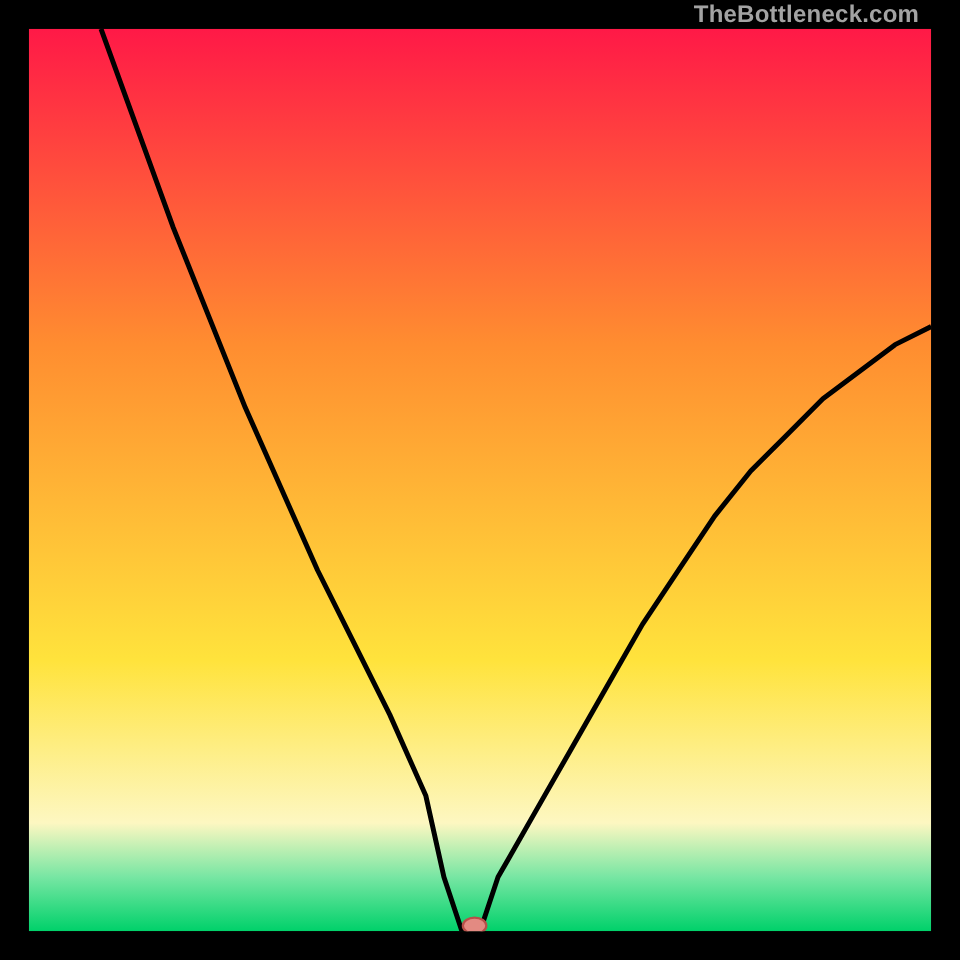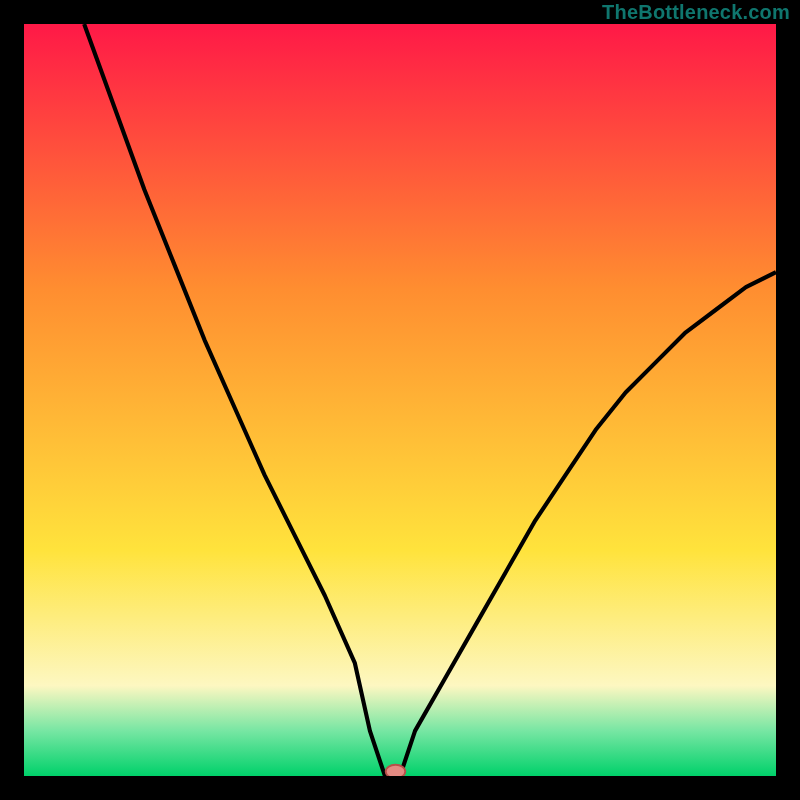--- a/index.html
+++ b/index.html
@@ -19,25 +19,25 @@
   .plot-area {
     position: absolute;
     left: 24px;
     top: 24px;
     width: 752px;
     height: 752px;
   }
   .watermark {
     position: absolute;
     top: 1px;
-    right: 10px;
+    right: 34px;
     font-family: Arial, Helvetica, sans-serif;
     font-size: 20px;
     font-weight: 600;
-    color: #0f766e;
+    color: #a3a3a3;
     letter-spacing: 0.2px;
   }
 </style>
 </head>
 <body>
 
 <div class="frame">
   <div class="watermark">TheBottleneck.com</div>
 
   <svg class="plot-area" viewBox="0 0 100 100" preserveAspectRatio="none">

